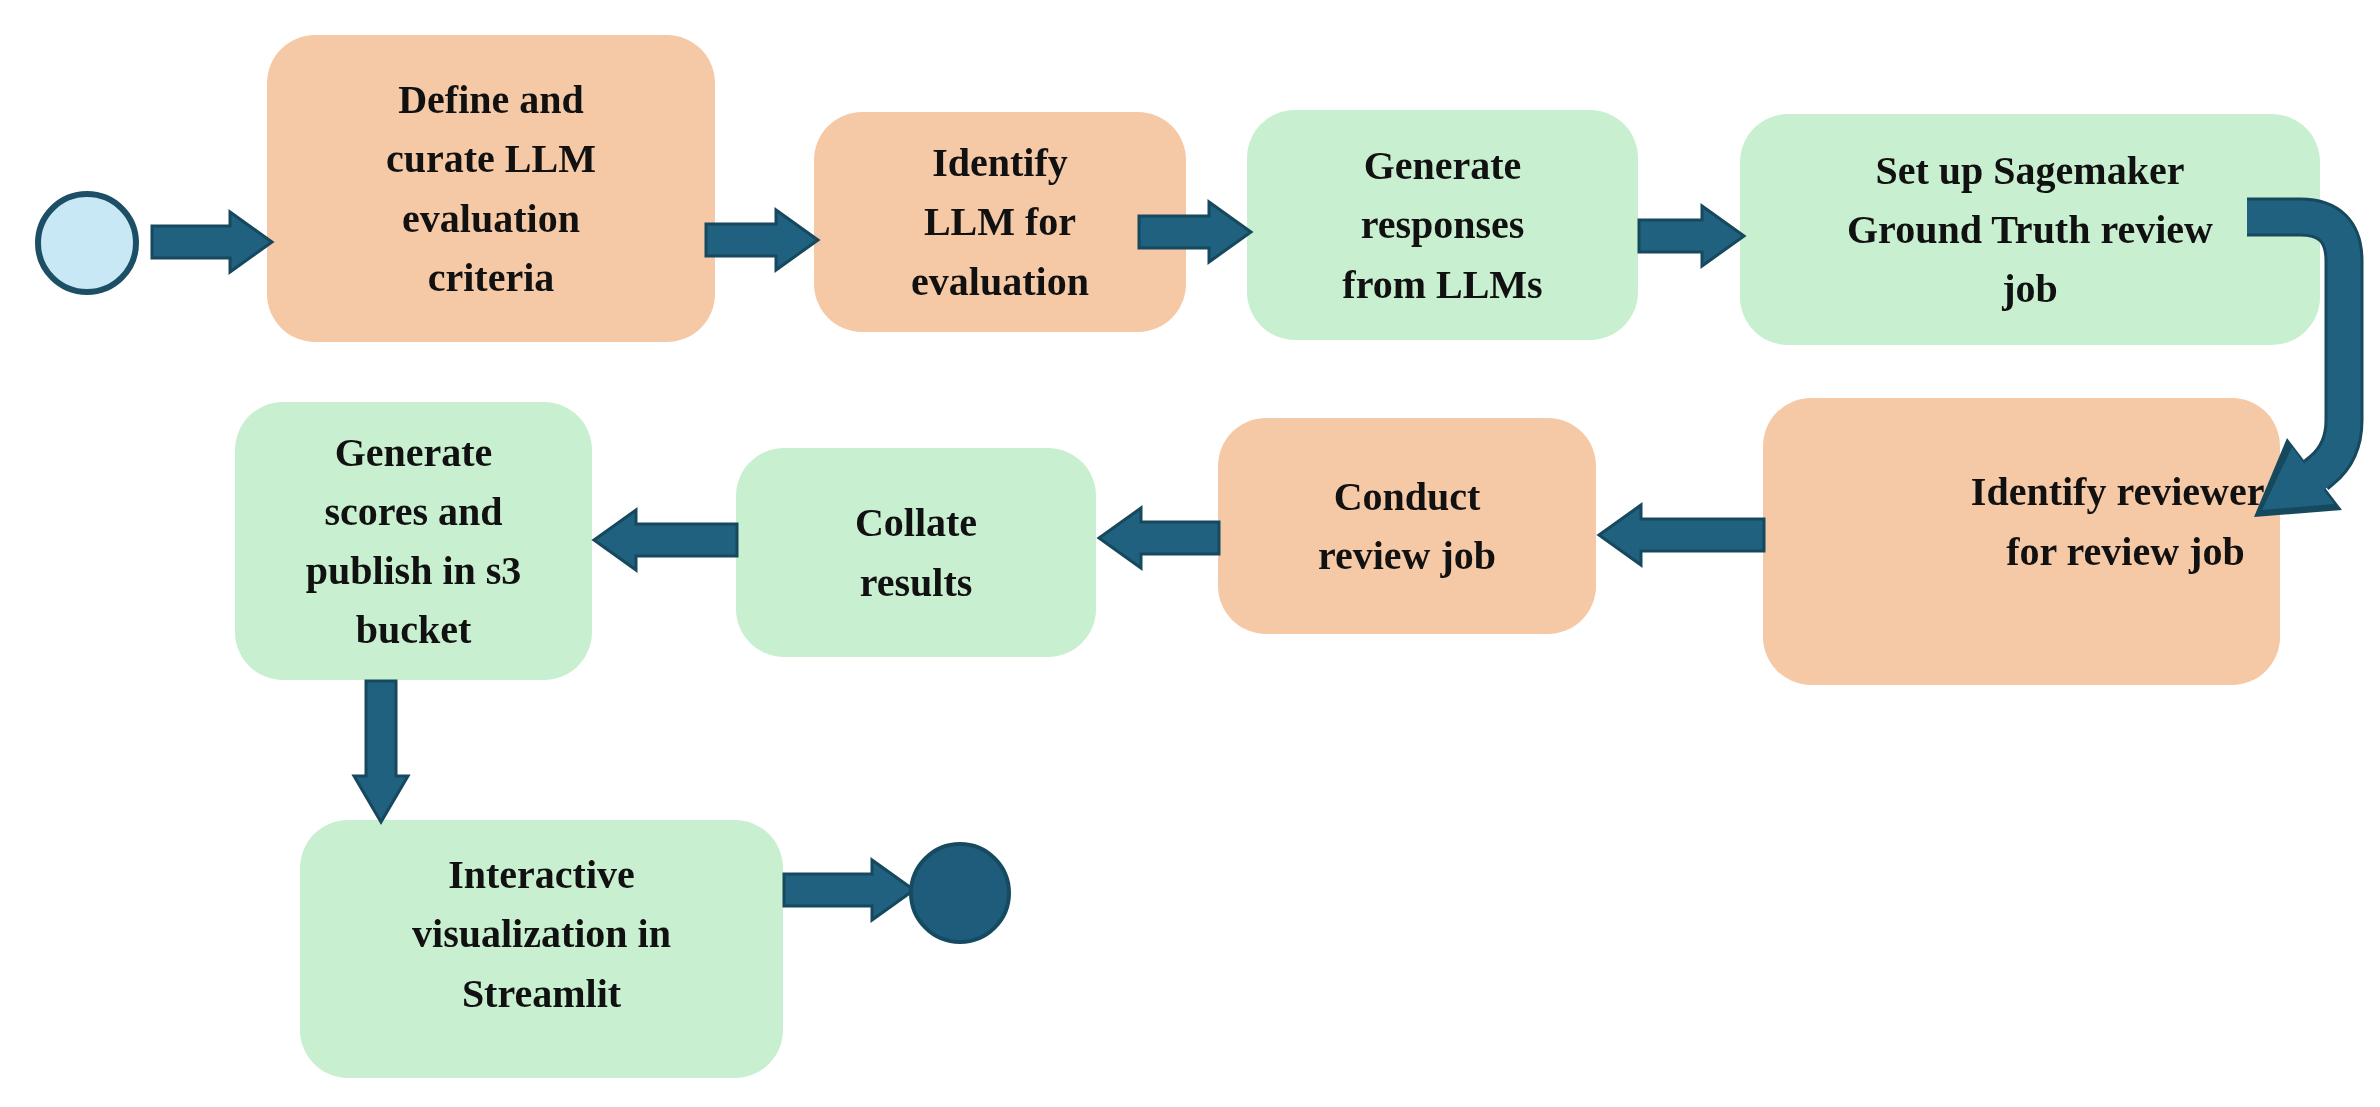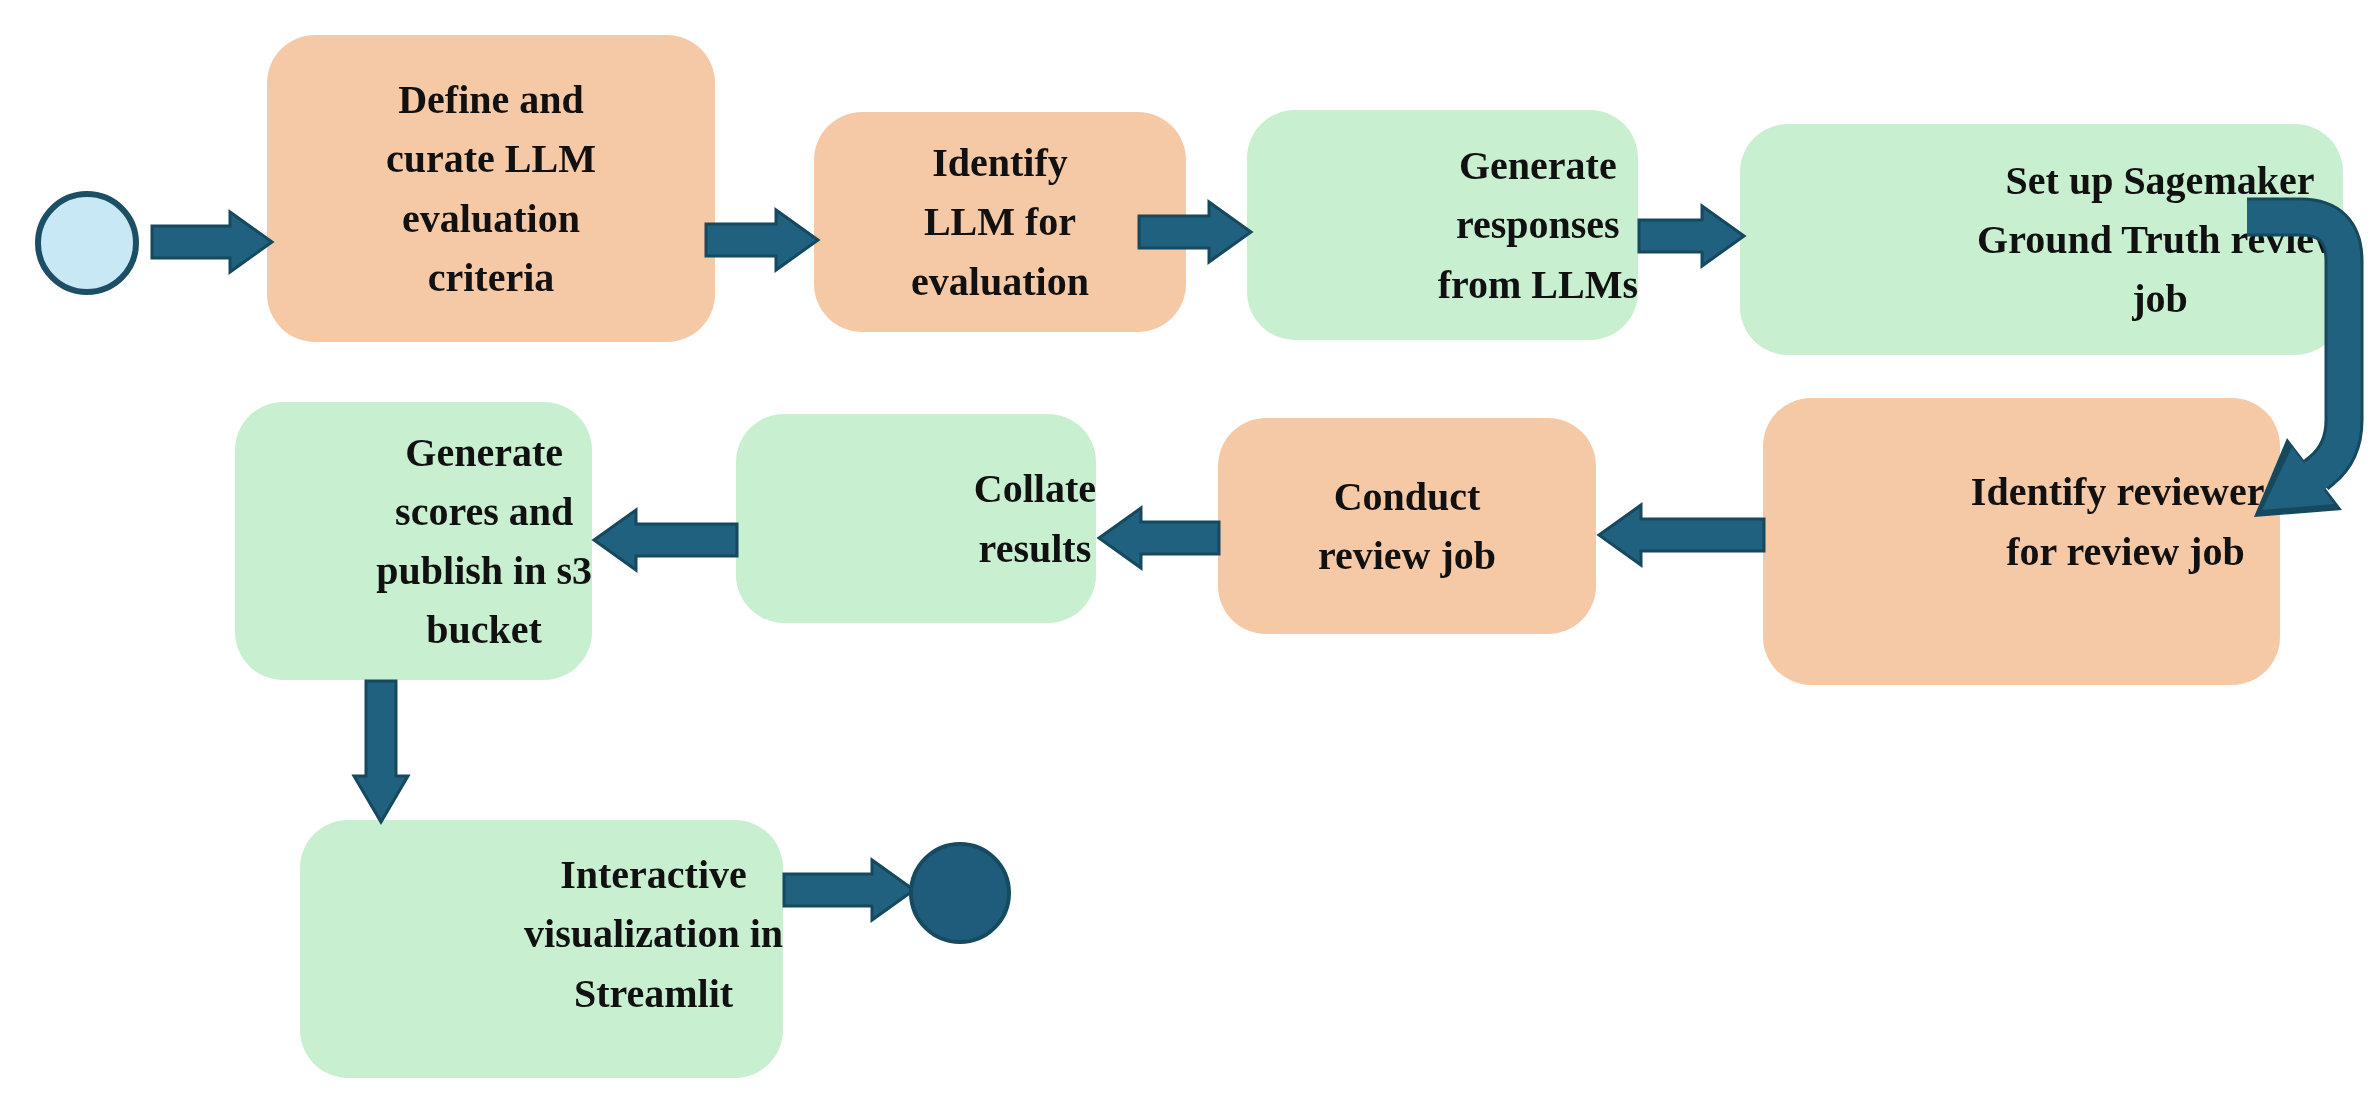--- a/index.html
+++ b/index.html
@@ -25,21 +25,21 @@
     font-weight: 700;
     font-size: 40px;
     line-height: 1.48;
     color: var(--text, #111111);
   }
   .node .lbl {
     white-space: pre-line;
     font-family: Liberation Serif, serif;
   }
   .peach { background: var(--peach, #F6C9A6); }
-  .mint  { background: var(--mint,  #C8EFD0); justify-content: flex-end; }
+  .mint  { background: var(--mint,  #C8EFD0); }
 
   svg.overlay {
     position: absolute;
     left: 0;
     top: 0;
     width: 2380px;
     height: 1107px;
     pointer-events: none;
   }
   .c-teal {
@@ -94,37 +94,37 @@
 LLM for
 evaluation</span>
   </div>
 
   <div class="node mint" style="left:1247px; top:110px; width:391px; height:230px;">
     <span class="lbl">Generate
 responses
 from LLMs</span>
   </div>
 
-  <div class="node mint" style="left:1740px; top:124px; width:580px; height:231px;padding-left:23px;">
+  <div class="node mint" style="left:1740px; top:114px; width:580px; height:231px;">
     <span class="lbl">Set up Sagemaker
 Ground Truth review
 job</span>
   </div>
 
   <div class="node peach" style="left:1763px; top:398px; width:517px; height:287px; padding-bottom:40px; box-sizing:border-box;justify-content:flex-end;">
     <span class="lbl">Identify reviewers
 for review job</span>
   </div>
 
   <div class="node peach" style="left:1218px; top:418px; width:378px; height:216px;">
     <span class="lbl">Conduct
 review job</span>
   </div>
 
-  <div class="node mint" style="left:736px; top:414px; width:360px; height:209px;">
+  <div class="node mint" style="left:736px; top:448px; width:360px; height:209px;">
     <span class="lbl">Collate
 results</span>
   </div>
 
   <div class="node mint" style="left:235px; top:402px; width:357px; height:278px;">
     <span class="lbl">Generate
 scores and
 publish in s3
 bucket</span>
   </div>

